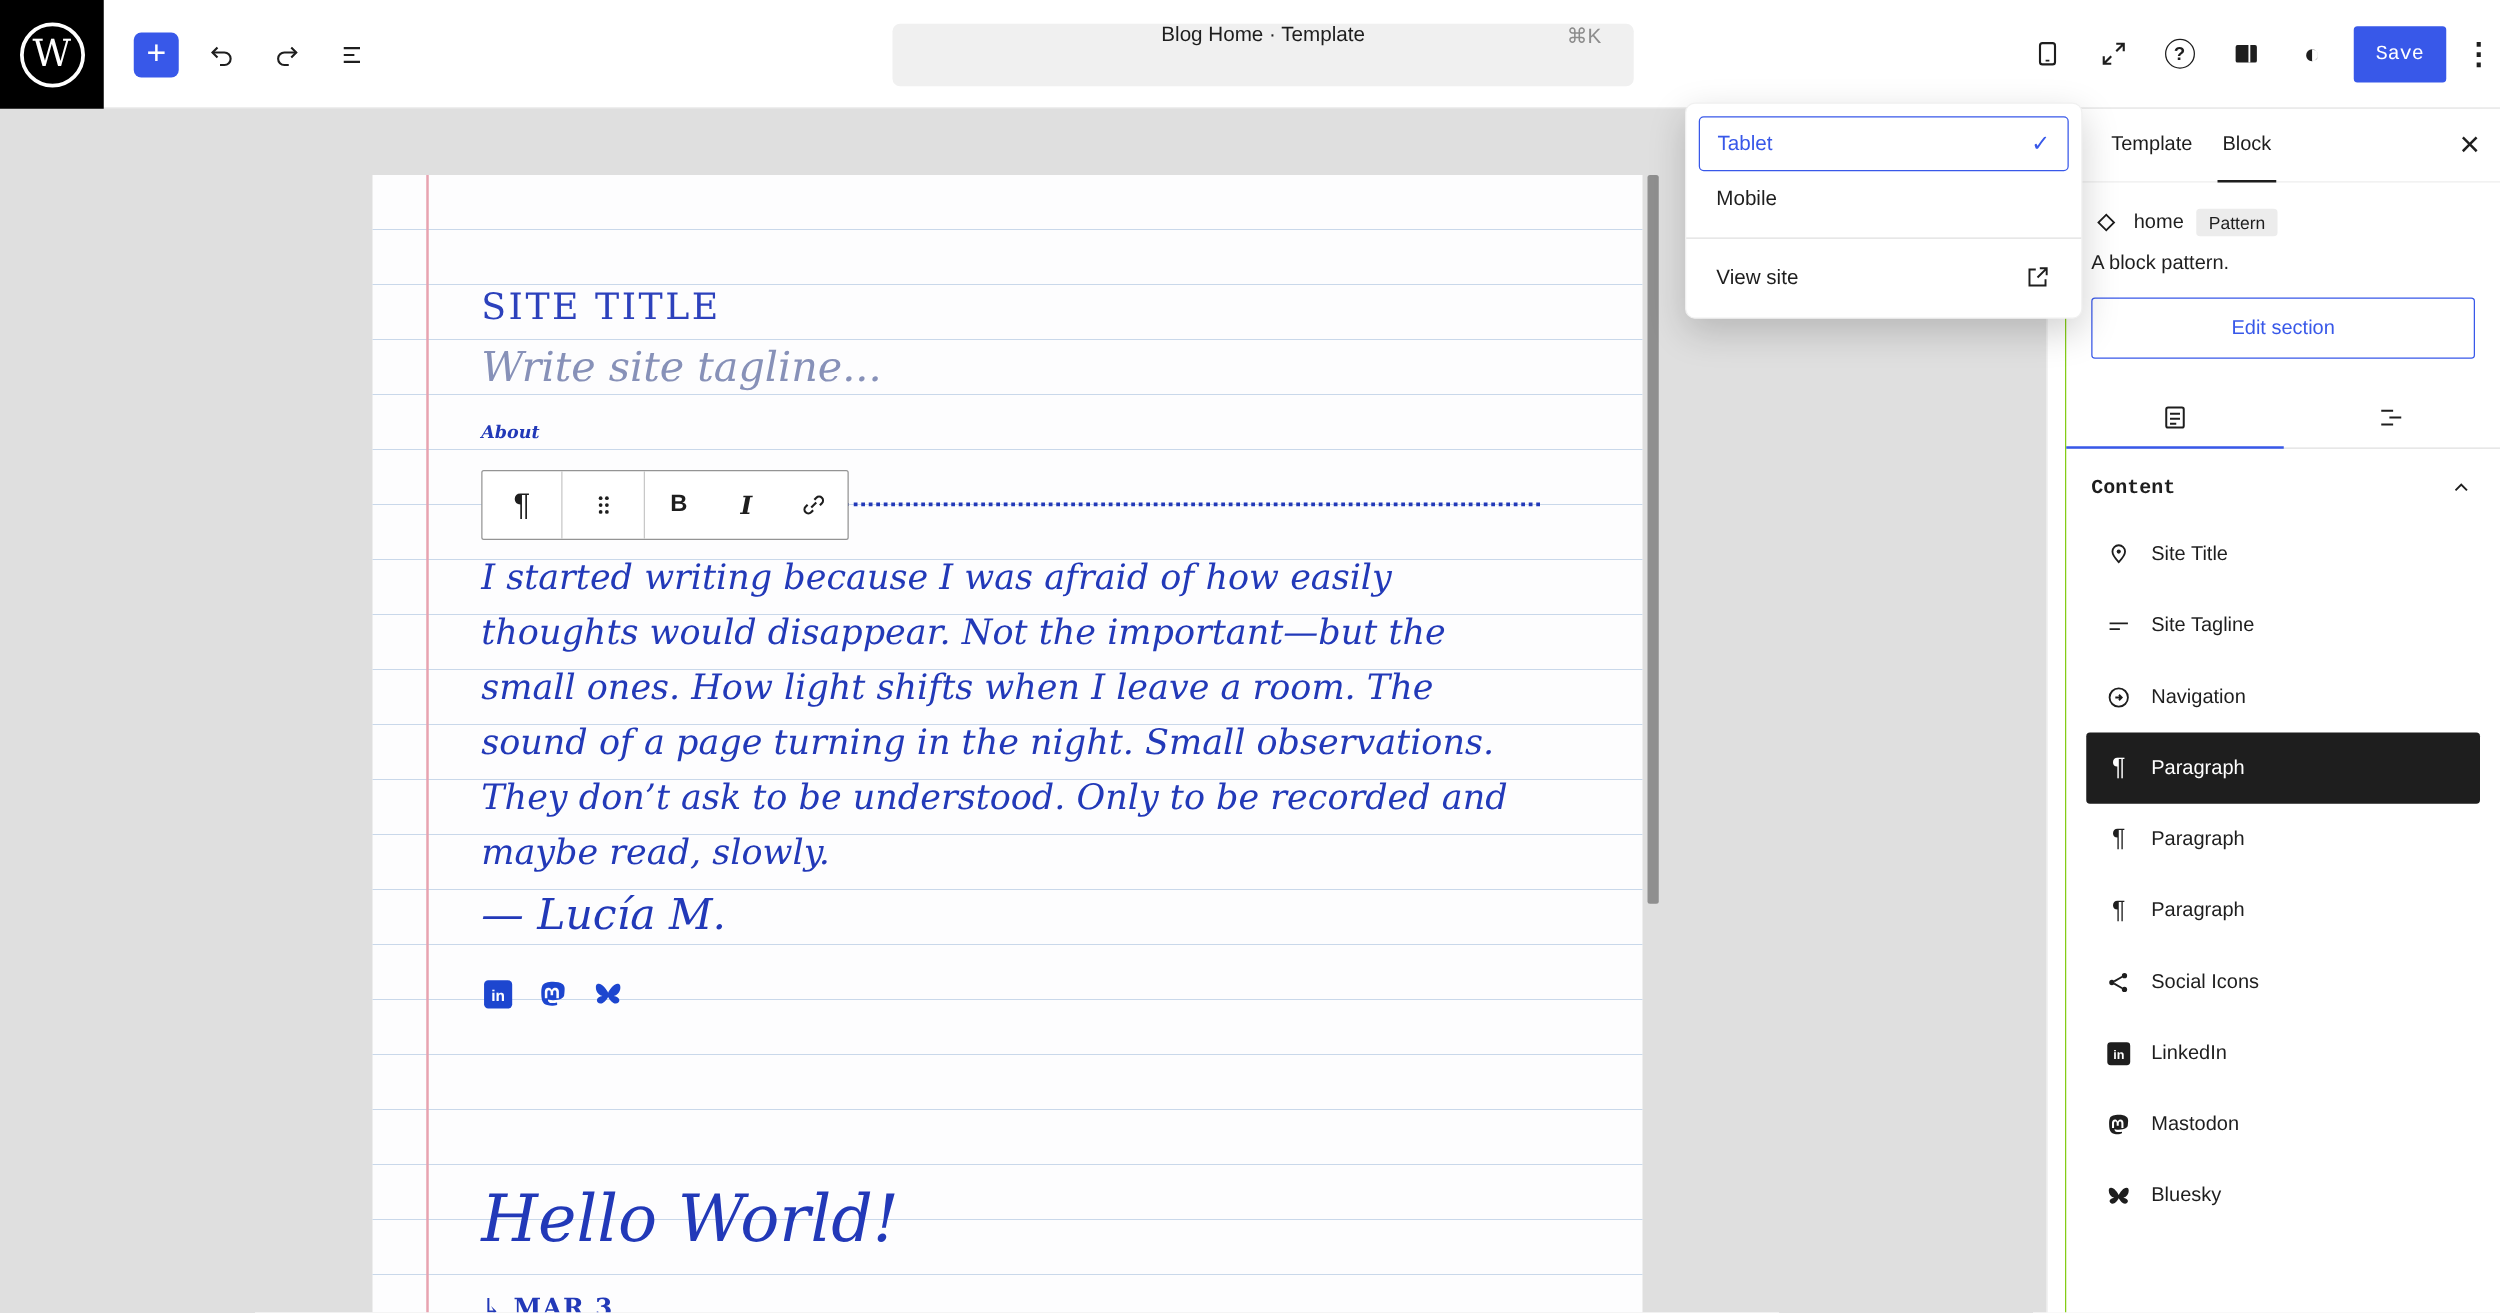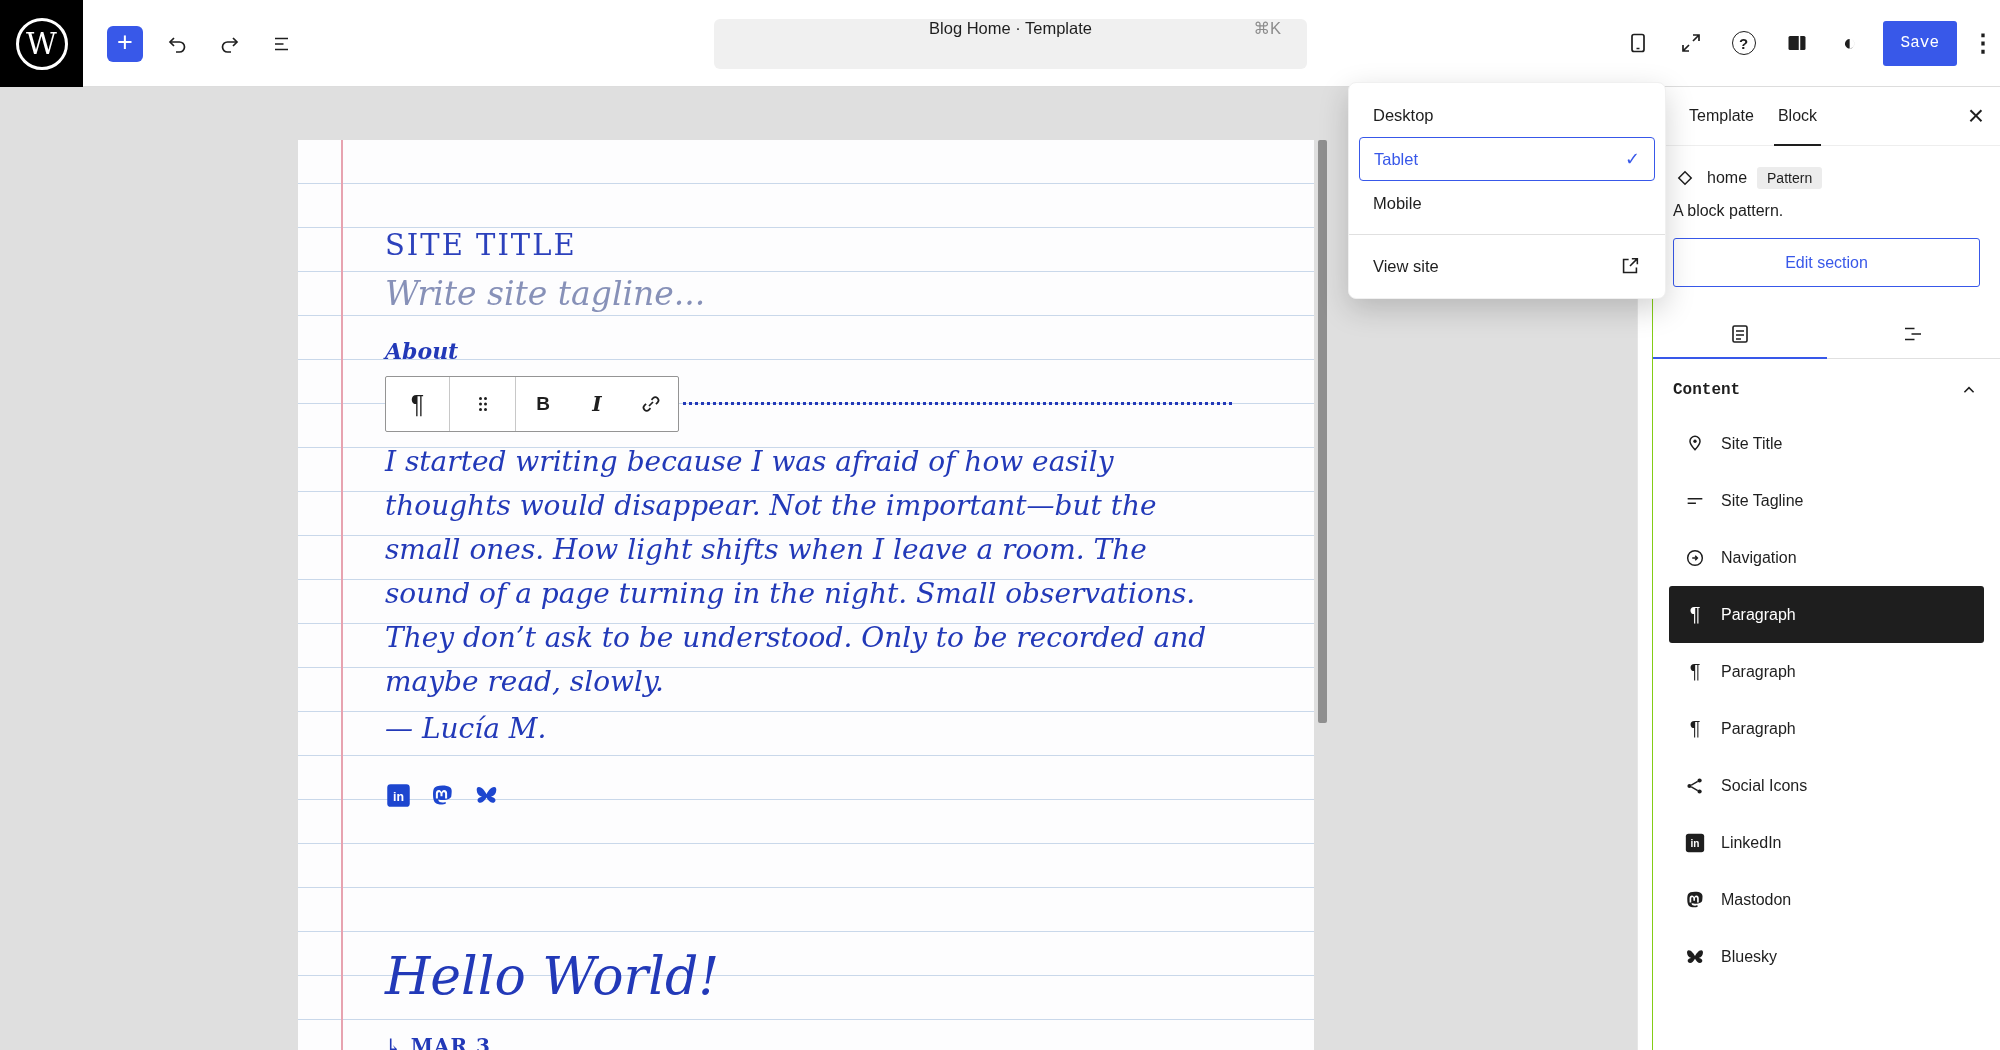--- a/index.html
+++ b/index.html
@@ -53,37 +53,37 @@
     background:#fdfdfe; overflow:hidden;
     background-image:repeating-linear-gradient(to bottom,
       transparent 0, transparent 43px, var(--rule_line) 43px, var(--rule_line) 44px); }
   .margin-line { position:absolute; left:43px; top:0; bottom:0; width:2px;
     background:var(--margin_line); }
   .site-title { position:absolute; left:87px; top:88px; font-family:"DejaVu Serif", serif;
     font-size:29px; letter-spacing:2px; font-weight:500; color:var(--title_blue); cursor:text; }
   .tagline { position:absolute; left:87px; top:134px; font-family:"DejaVu Serif", serif;
     font-style:italic; font-size:33px; color:var(--tagline_muted); cursor:text; }
   .nav-about { position:absolute; left:87px; top:198px; font-family:"DejaVu Serif", serif;
-    font-style:italic; font-weight:600; font-size:22px; color:var(--handwriting); cursor:pointer; }
+    font-style:italic; font-weight:600; font-size:14px; color:var(--handwriting); cursor:pointer; }
   .block-toolbar { position:absolute; left:87px; top:236px; height:56px; background:#fff;
     border:1px solid #949494; border-radius:2px; display:flex; z-index:3; }
   .bt-cell { width:64px; display:flex; align-items:center; justify-content:center;
     cursor:pointer; color:#1e1e1e; }
   .bt-sep { border-right:1px solid #c8c8c8; }
   .bt-par { font-size:25px; }
   .bt-small { width:54px; }
   .bt-bold { font-weight:700; font-size:19px; }
   .bt-italic { font-family:"DejaVu Serif", serif; font-style:italic; font-weight:600; font-size:20px; }
   .dotted-sep { position:absolute; left:378px; top:262px; width:556px;
     border-top:3px dotted var(--handwriting); }
   .hand-paragraph { position:absolute; left:87px; top:300px; width:848px;
     font-family:"DejaVu Serif", serif; font-style:italic; font-size:28px; line-height:44px;
     color:var(--handwriting); cursor:text; }
   .signature { position:absolute; left:87px; top:572px; font-family:"DejaVu Serif", serif;
-    font-style:italic; font-size:28px; color:var(--handwriting); cursor:text; }
+    font-style:italic; font-size:34px; color:var(--handwriting); cursor:text; }
   .social-row { position:absolute; left:87px; top:642px; display:flex; gap:17px;
     color:var(--social_blue); }
   .social-row .s-icon { width:27px; height:27px; cursor:pointer; }
   .post-title { position:absolute; left:87px; top:806px; font-family:"DejaVu Serif", serif;
     font-style:italic; font-weight:500; font-size:52px; color:var(--handwriting); cursor:text; }
   .post-meta { position:absolute; left:87px; top:894px; font-family:"DejaVu Serif", serif;
     font-size:20px; font-weight:600; letter-spacing:1px; color:var(--handwriting); }
   .post-meta .arrow { margin-right:8px; font-weight:400; }
   .paper-scrollbar { position:absolute; left:1318px; top:53px; width:9px; height:583px;
     background:#8f8f8f; border-radius:2px; cursor:pointer; }
@@ -194,23 +194,20 @@
         <span>◐</span>
       </div>
       <button class="save-btn">Save</button>
       <div class="kebab-btn">
         <span>⋮</span>
       </div>
     </div>
   </div>
 
   <div class="preview-dropdown">
-    <div class="pd-item">
-      <span>Desktop</span>
-    </div>
     <div class="pd-item selected">
       <span>Tablet</span>
       <span class="pd-check">✓</span>
     </div>
     <div class="pd-item">
       <span>Mobile</span>
     </div>
     <div class="pd-divider"></div>
     <div class="pd-item">
       <span>View site</span>

